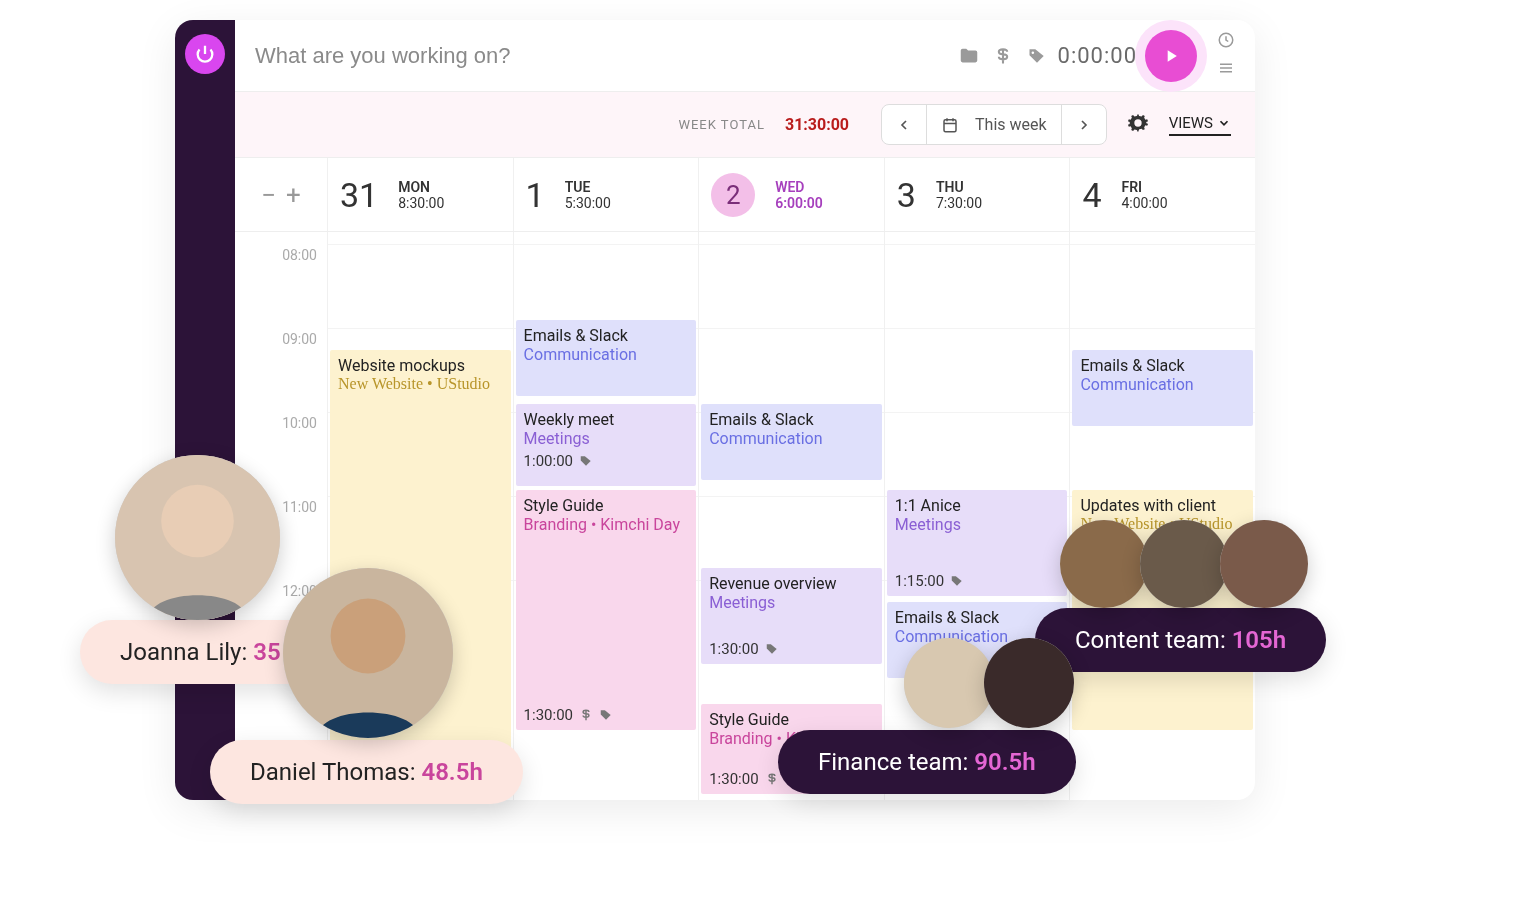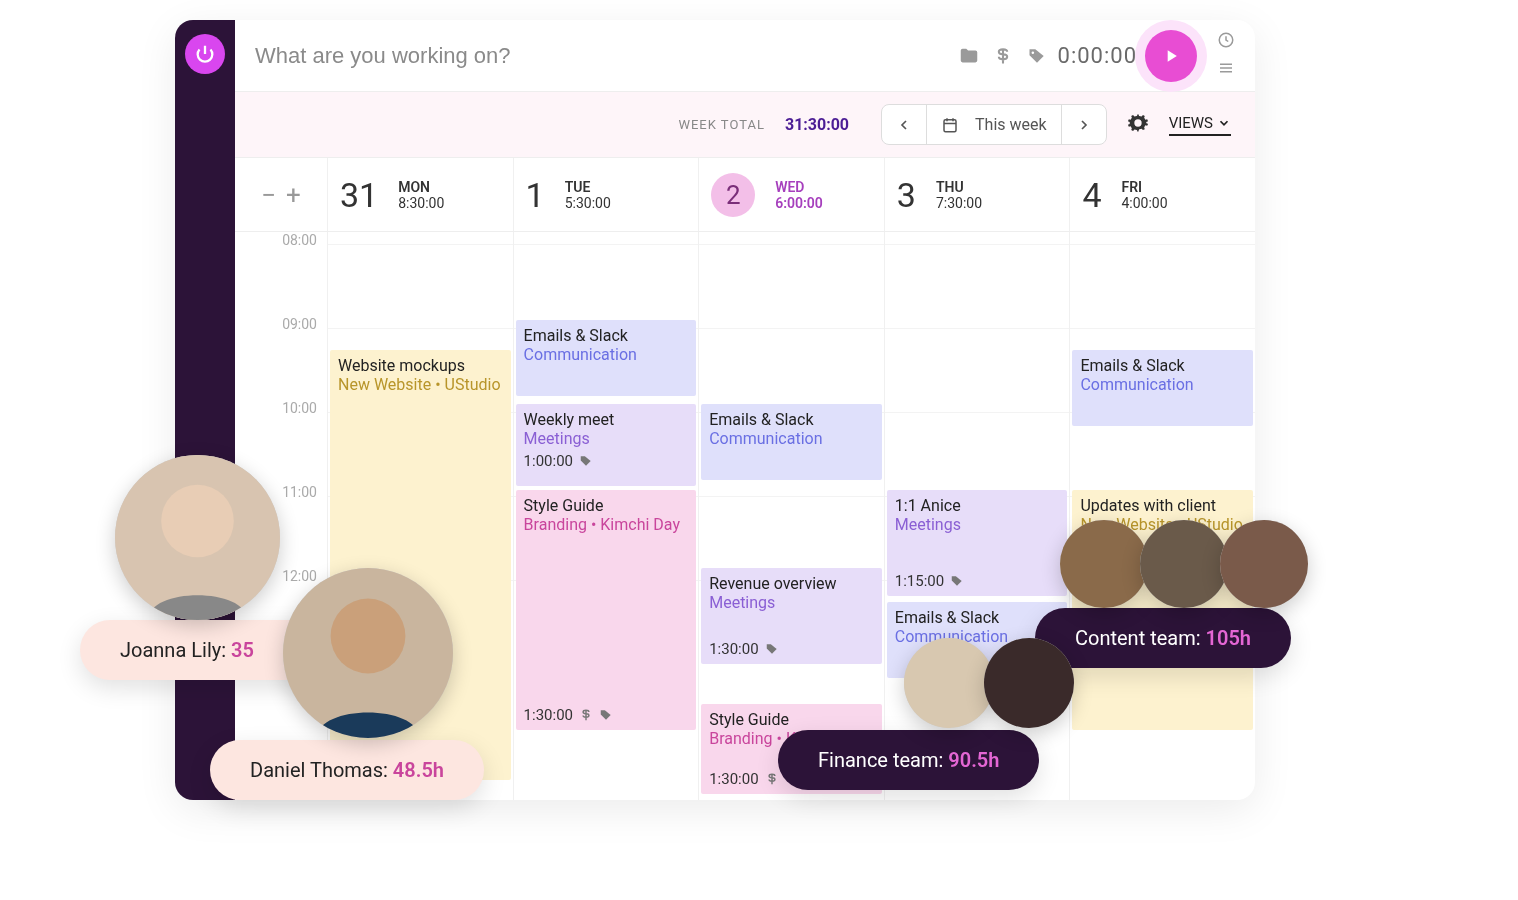--- a/index.html
+++ b/index.html
@@ -70,21 +70,21 @@
   }
   .right-stack { display:flex;flex-direction:column;gap:6px;color:#9a9a9a;margin-left:12px; }
   .subbar {
     height: 66px;
     background: #fef5f9;
     display:flex; align-items:center; justify-content:flex-end;
     padding: 0 24px; gap: 20px;
     border-bottom: 1px solid #eee;
   }
   .wk-total-label { text-transform: uppercase; letter-spacing:1px; font-size:13px; color:#888; }
-  .wk-total-val { font-size:16px; font-weight:700; color:#4c1d95; margin-right:12px; }
+  .wk-total-val { font-size:16px; font-weight:700; color:#b91c1c; margin-right:12px; }
   .week-nav { display:flex; border:1px solid #ddd; border-radius:8px; overflow:hidden; background:#fff; }
   .week-nav > div { padding:10px 14px; border-right:1px solid #ddd; display:flex;align-items:center;gap:16px;color:#555;font-size:16px;cursor:pointer; }
   .week-nav > div:last-child { border-right:none; }
   .gear { color:#333; cursor:pointer;}
   .views { font-size:15px; font-weight:400; color:#222; border-bottom:2px solid #222; padding-bottom:2px; cursor:pointer; display:flex;align-items:center;gap:4px;}
   .day-header {
     height: 74px;
     display:flex;
     border-bottom:1px solid #eee;
   }
@@ -99,52 +99,52 @@
   .day-num { font-size:34px; color:#333; font-weight:400; }
   .day-num.today-circ {
     width:44px;height:44px;border-radius:50%;background:#f3bfe8;color:#7a2e79;display:flex;align-items:center;justify-content:center;font-size:26px;
   }
   .day-meta .dow { font-size:14px; font-weight:600; color:#333; }
   .day-meta .dur { font-size:14px; color:#333; }
   .day-meta.today .dow, .day-meta.today .dur { color:#a63fbd; font-weight:600;}
   .grid {
     flex:1; display:flex; position:relative;
   }
-  .hours-col { width:92px; }
+  .hours-col { width:92px;margin-top:15px; }
   .hours-col .hour { height:84px; text-align:right; padding-right:10px; font-size:14px; color:#aaa; }
   .cal-col { flex:1; border-left:1px solid #f0f0f0; position:relative; }
   .hline { position:absolute; left:92px; right:0; border-top:1px solid #f3f3f3; }
   .event {
     position:absolute;
     left:2px; right:2px;
     border-radius:2px;
     padding:6px 8px;
     font-size:15px;
     overflow:hidden;
     cursor:pointer;
   }
   .event .title { color:#222; font-size:16px; }
   .event .proj { font-size:16px; }
   .event .time { font-size:15px; color:#333; margin-top:4px; display:flex;align-items:center;gap:6px;}
   .ev-yellow { background:#fdf2cf; }
-  .ev-yellow .proj { color:#b8952a; }
+  .ev-yellow .proj { color:#b8952a;font-family:Liberation Serif, serif; }
   .ev-lav { background:#dfe0fb; }
   .ev-lav .proj { color:#6a6fe3; }
   .ev-purple { background:#e7ddf9; }
   .ev-purple .proj { color:#8a5fd4; }
   .ev-pink { background:#f9d7ec; }
   .ev-pink .proj { color:#c9459c; }
 
   
   .bubble {
     position:absolute;
     background:#fde6e0;
     border-radius: 999px;
     padding: 18px 40px;
-    font-size: 20px;
+    font-size: 24px;
     color:#222;
     font-weight:400;
     box-shadow: 0 8px 24px rgba(0,0,0,0.12);
   }
   .bubble .hrs { color:#c9459c; font-weight:600; }
   .bubble.dark { background:#2c1338; color:#fff; }
   .bubble.dark .hrs { color:#e466d4; }
   .avatar {
     position:absolute;
     border-radius:50%;

